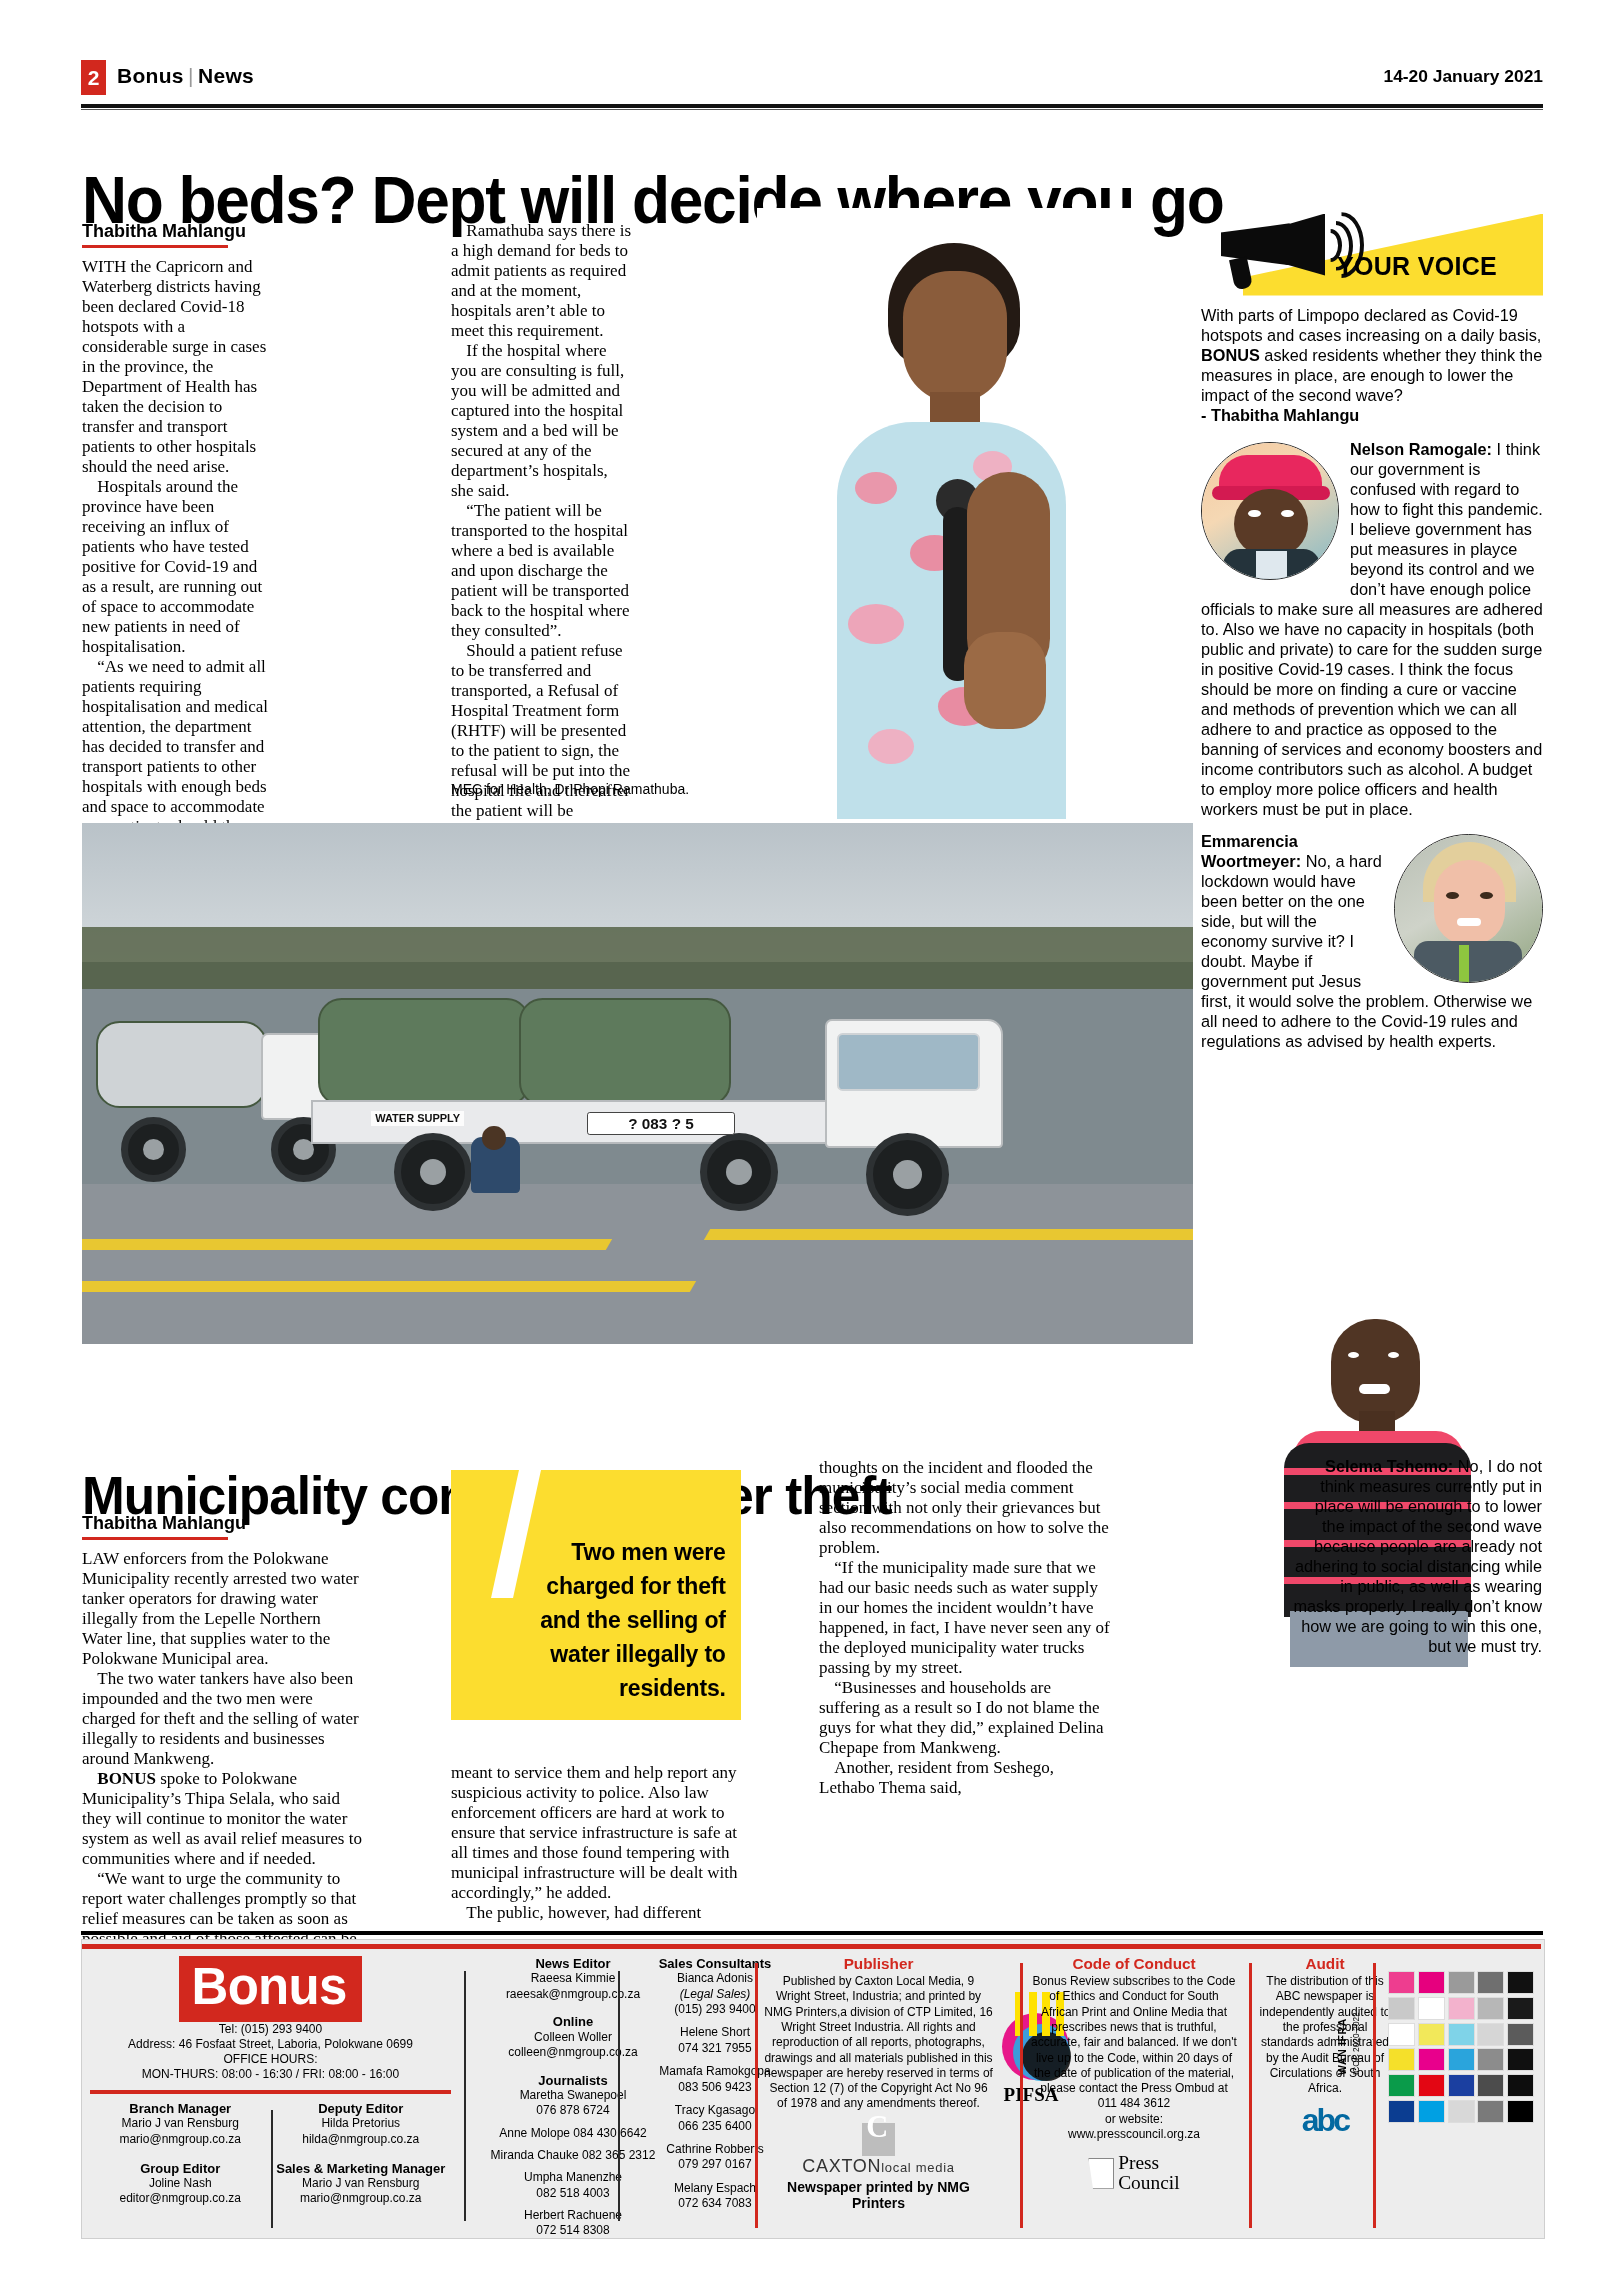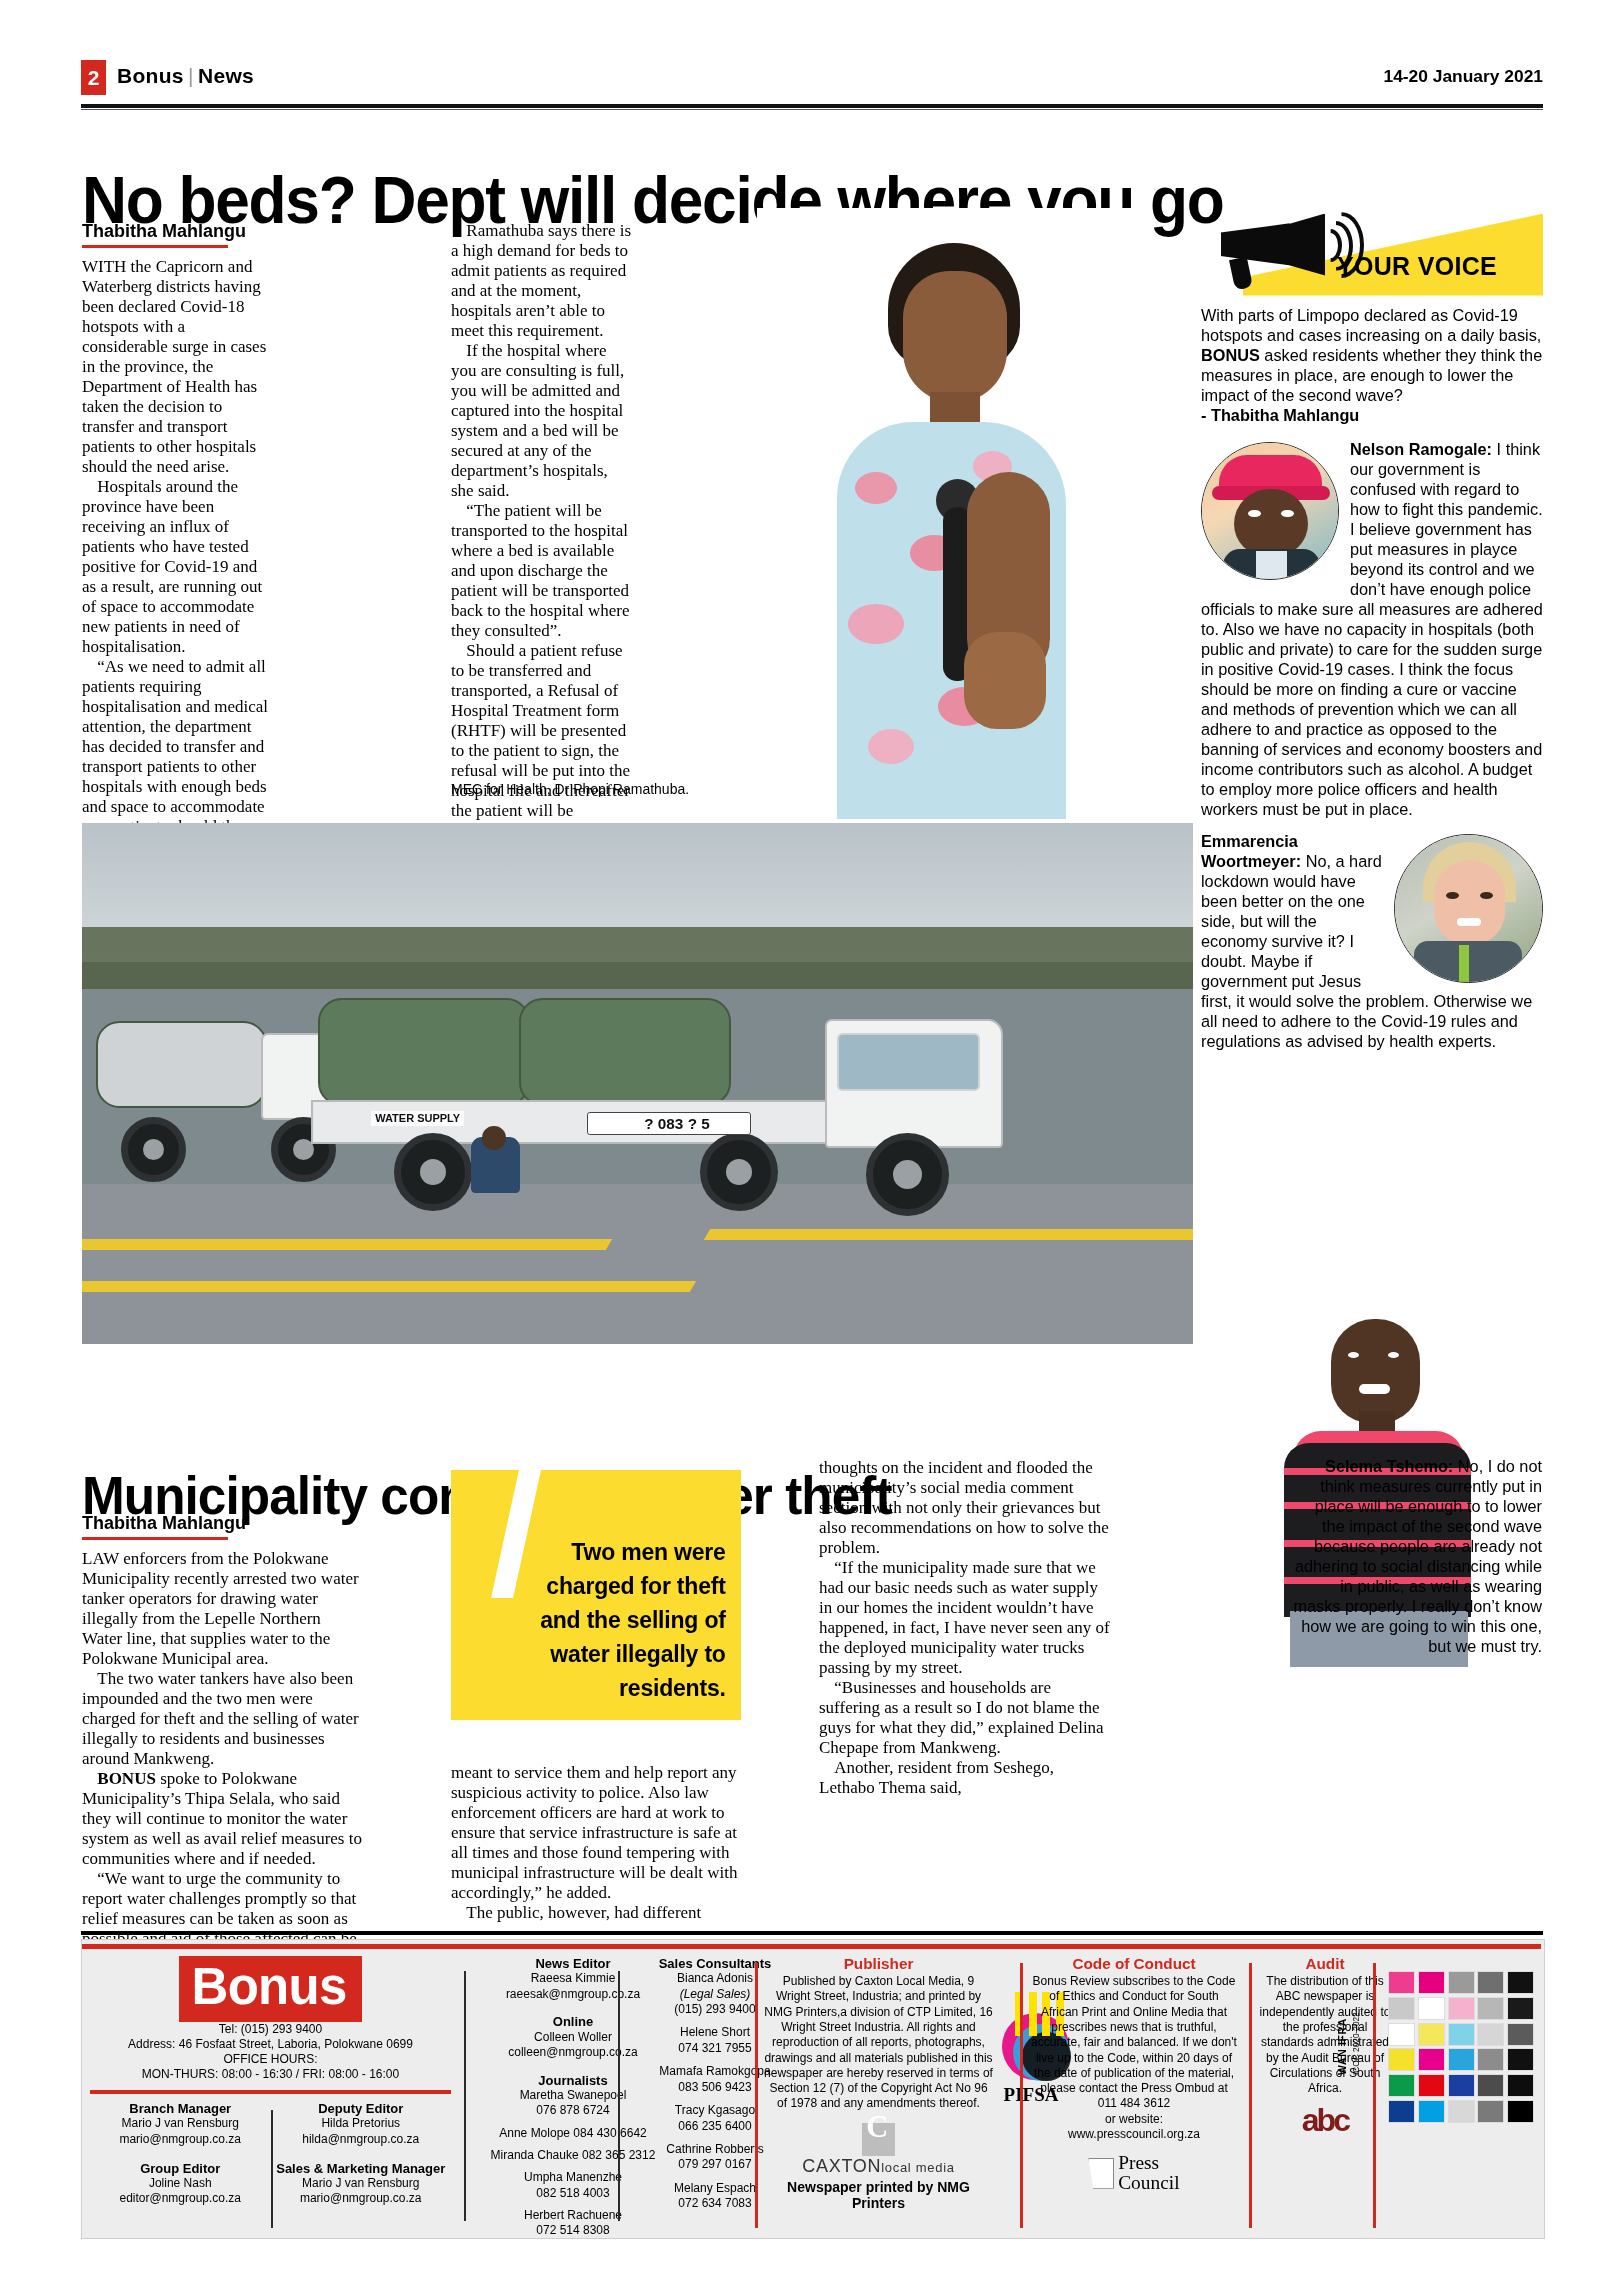--- a/index.html
+++ b/index.html
@@ -139,21 +139,21 @@
   .redline{height:4.2px;background:#d2281e;margin:7px 0;}
   .grid2{display:flex;}
   .grid2>div{flex:1;padding:0 4.2px;}
 
   .pifsa{position:absolute;width:83px;height:90px;}
   .pif-bar{position:absolute;width:8.3px;height:44px;}
   .caxton-c{display:inline-block;width:33px;height:33px;background:#bdbdbd;position:relative;vertical-align:middle;}
   .caxton-c:after{content:"C";position:absolute;left:4.2px;top:-2.8px;color:#fff;font-size:30.5px;font-weight:bold;font-family:"Liberation Serif",serif;}
   .presslogo{display:inline-block;width:23.6px;height:29px;background:#fff;border:1.4px solid #888;vertical-align:middle;
              clip-path:polygon(0 0,100% 0,100% 100%,18% 100%);}
-  .abc{font-family:"Liberation Sans",sans-serif;font-weight:bold;font-size:32px;color:#7f1d1d;letter-spacing:-2.8px;}
+  .abc{font-family:"Liberation Sans",sans-serif;font-weight:bold;font-size:32px;color:#0369a1;letter-spacing:-2.8px;}
   .swatches{position:absolute;display:grid;grid-template-columns:repeat(5,1fr);gap:2.8px;}
   .swatches i{display:block;width:25px;height:21px;}
 </style>
 </head>
 <body>
 
 <div class="page">
 
   <div class="topbar">
     <div class="page-num">2</div>
@@ -231,21 +231,21 @@
       <div style="position:absolute;left:526px;top:54px;width:139px;height:54px;background:#9fb8c6;border:2.1px solid #cfd3d6;border-radius:5.6px;"></div>
       <div class="wheel" style="left:83px;top:154px;width:64px;height:64px;">
           <i></i>
         </div>
       <div class="wheel" style="left:389px;top:154px;width:64px;height:64px;">
           <i></i>
         </div>
       <div class="wheel" style="left:555px;top:154px;width:69px;height:69px;">
           <i></i>
         </div>
-      <div class="plate" style="left:276px;top:133px;width:146px;height:21px;line-height:21px;padding-left:16px;">? 083 ? 5</div>
+      <div class="plate" style="left:276px;top:133px;width:146px;height:21px;line-height:21px;">? 083 ? 5</div>
       <div class="wsup" style="left:60px;top:132px;">WATER SUPPLY</div>
     </div>
     <div class="person-sit"></div>
     <div class="person-head"></div>
   </div>
 
   <div class="sidebar">
 
     <div class="yv">
       <div class="yv-yellow"></div>

